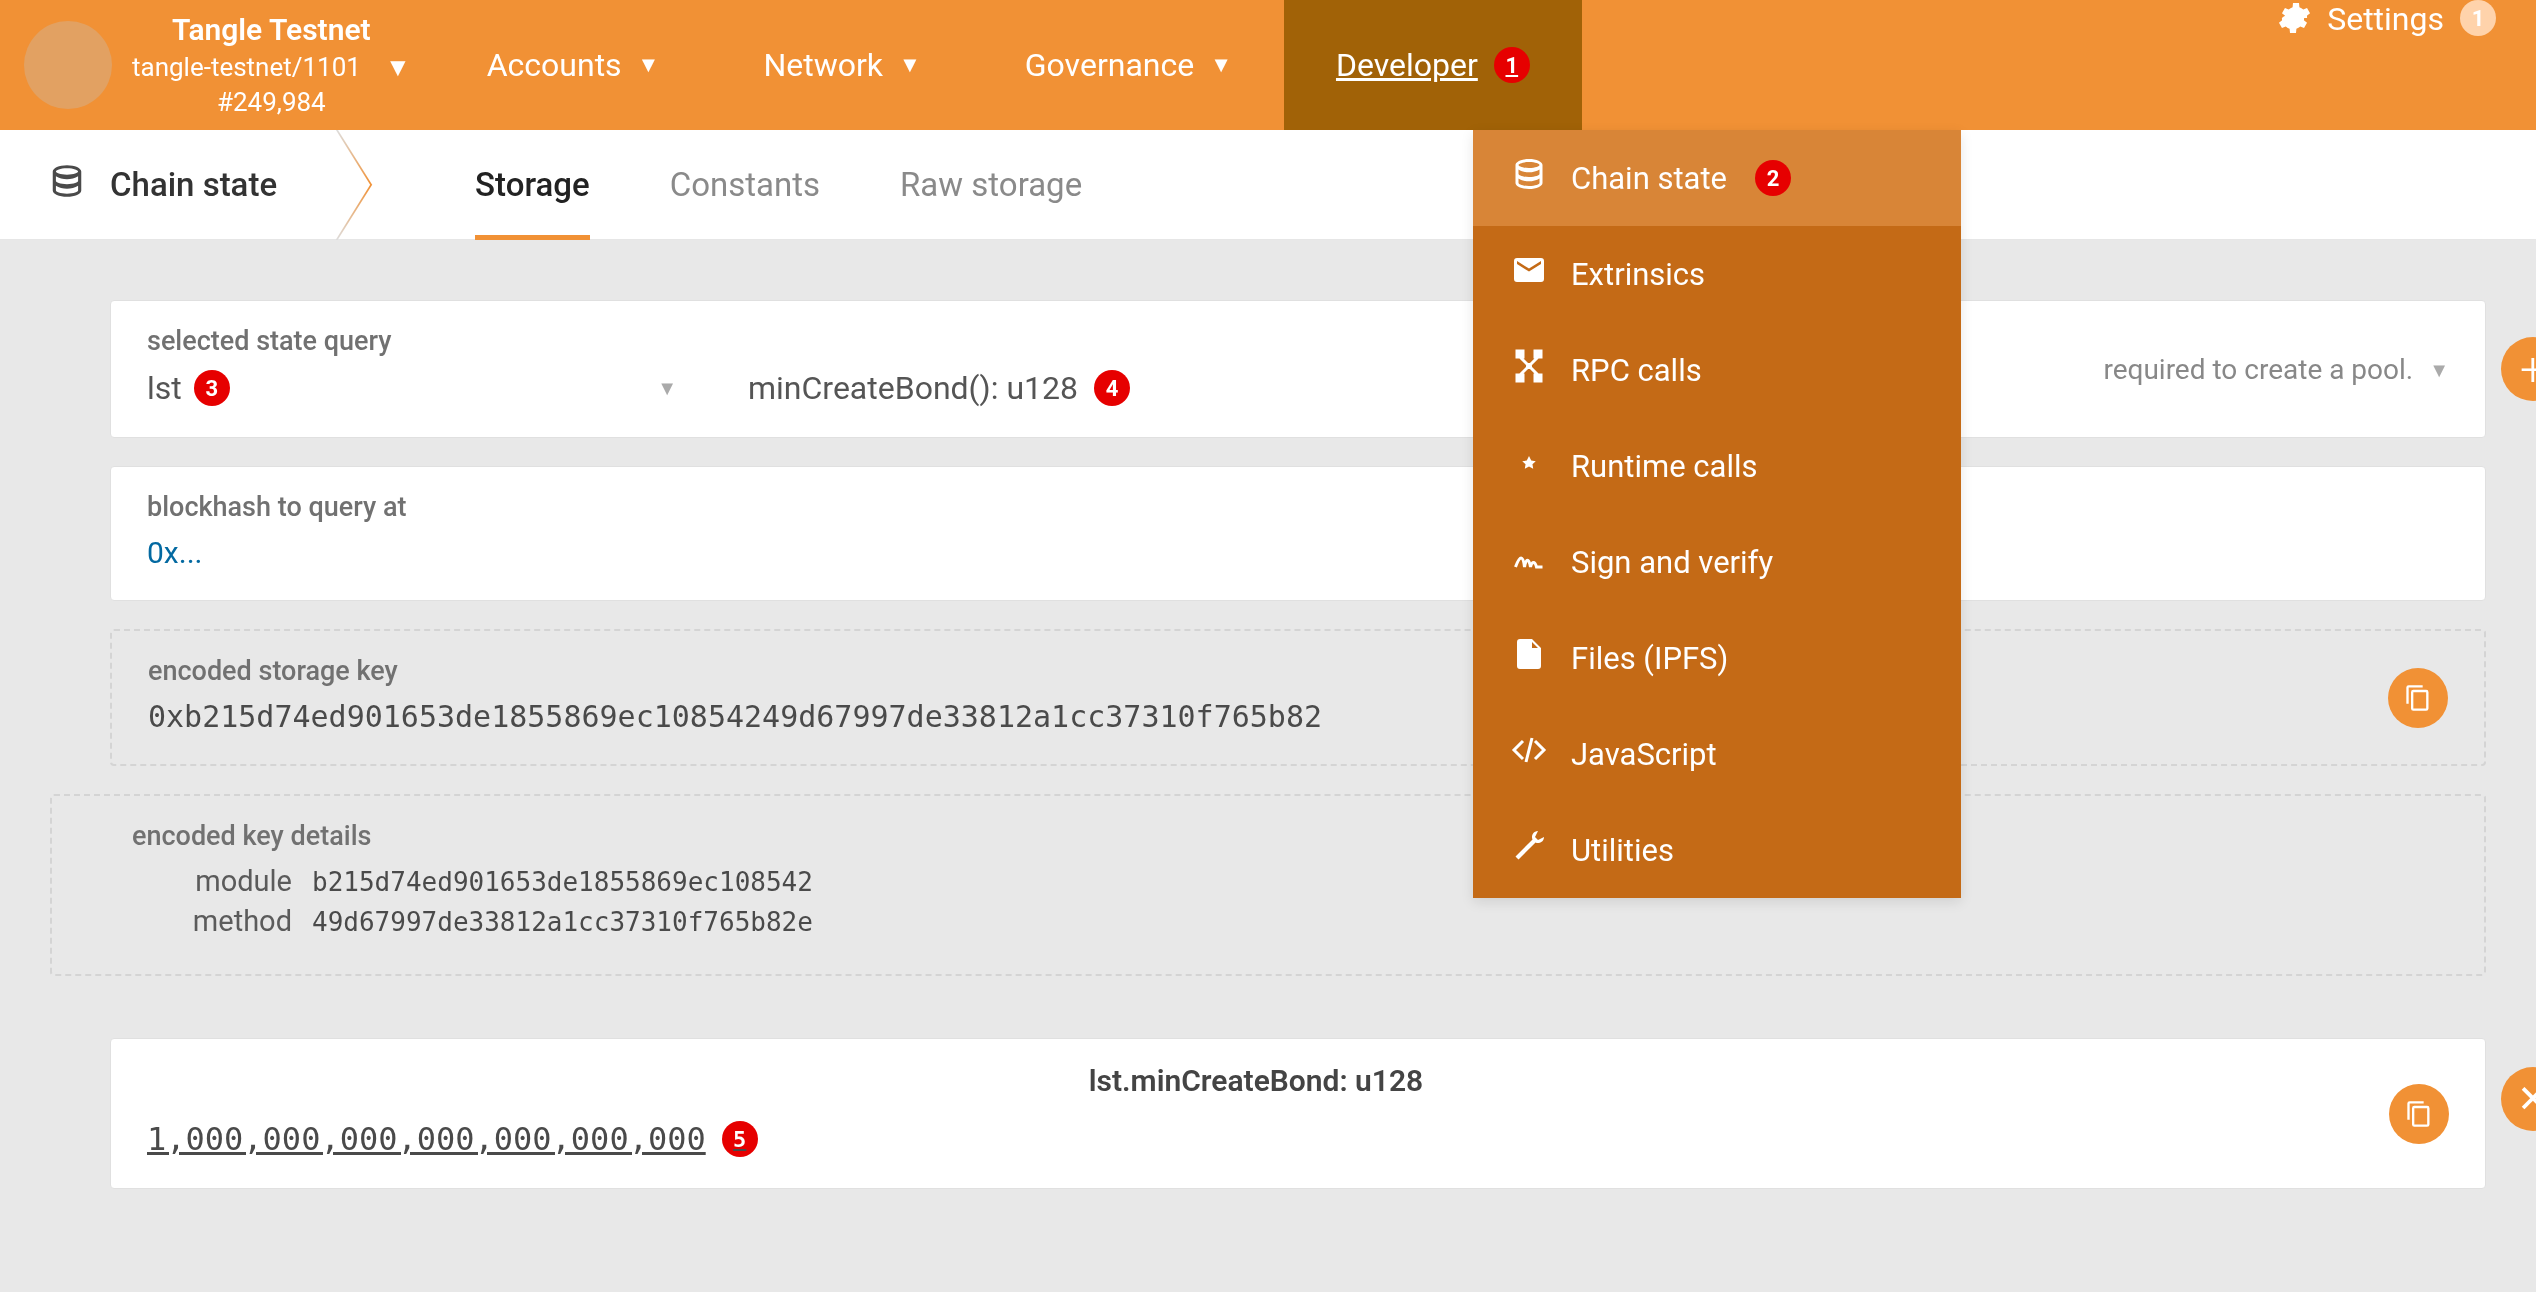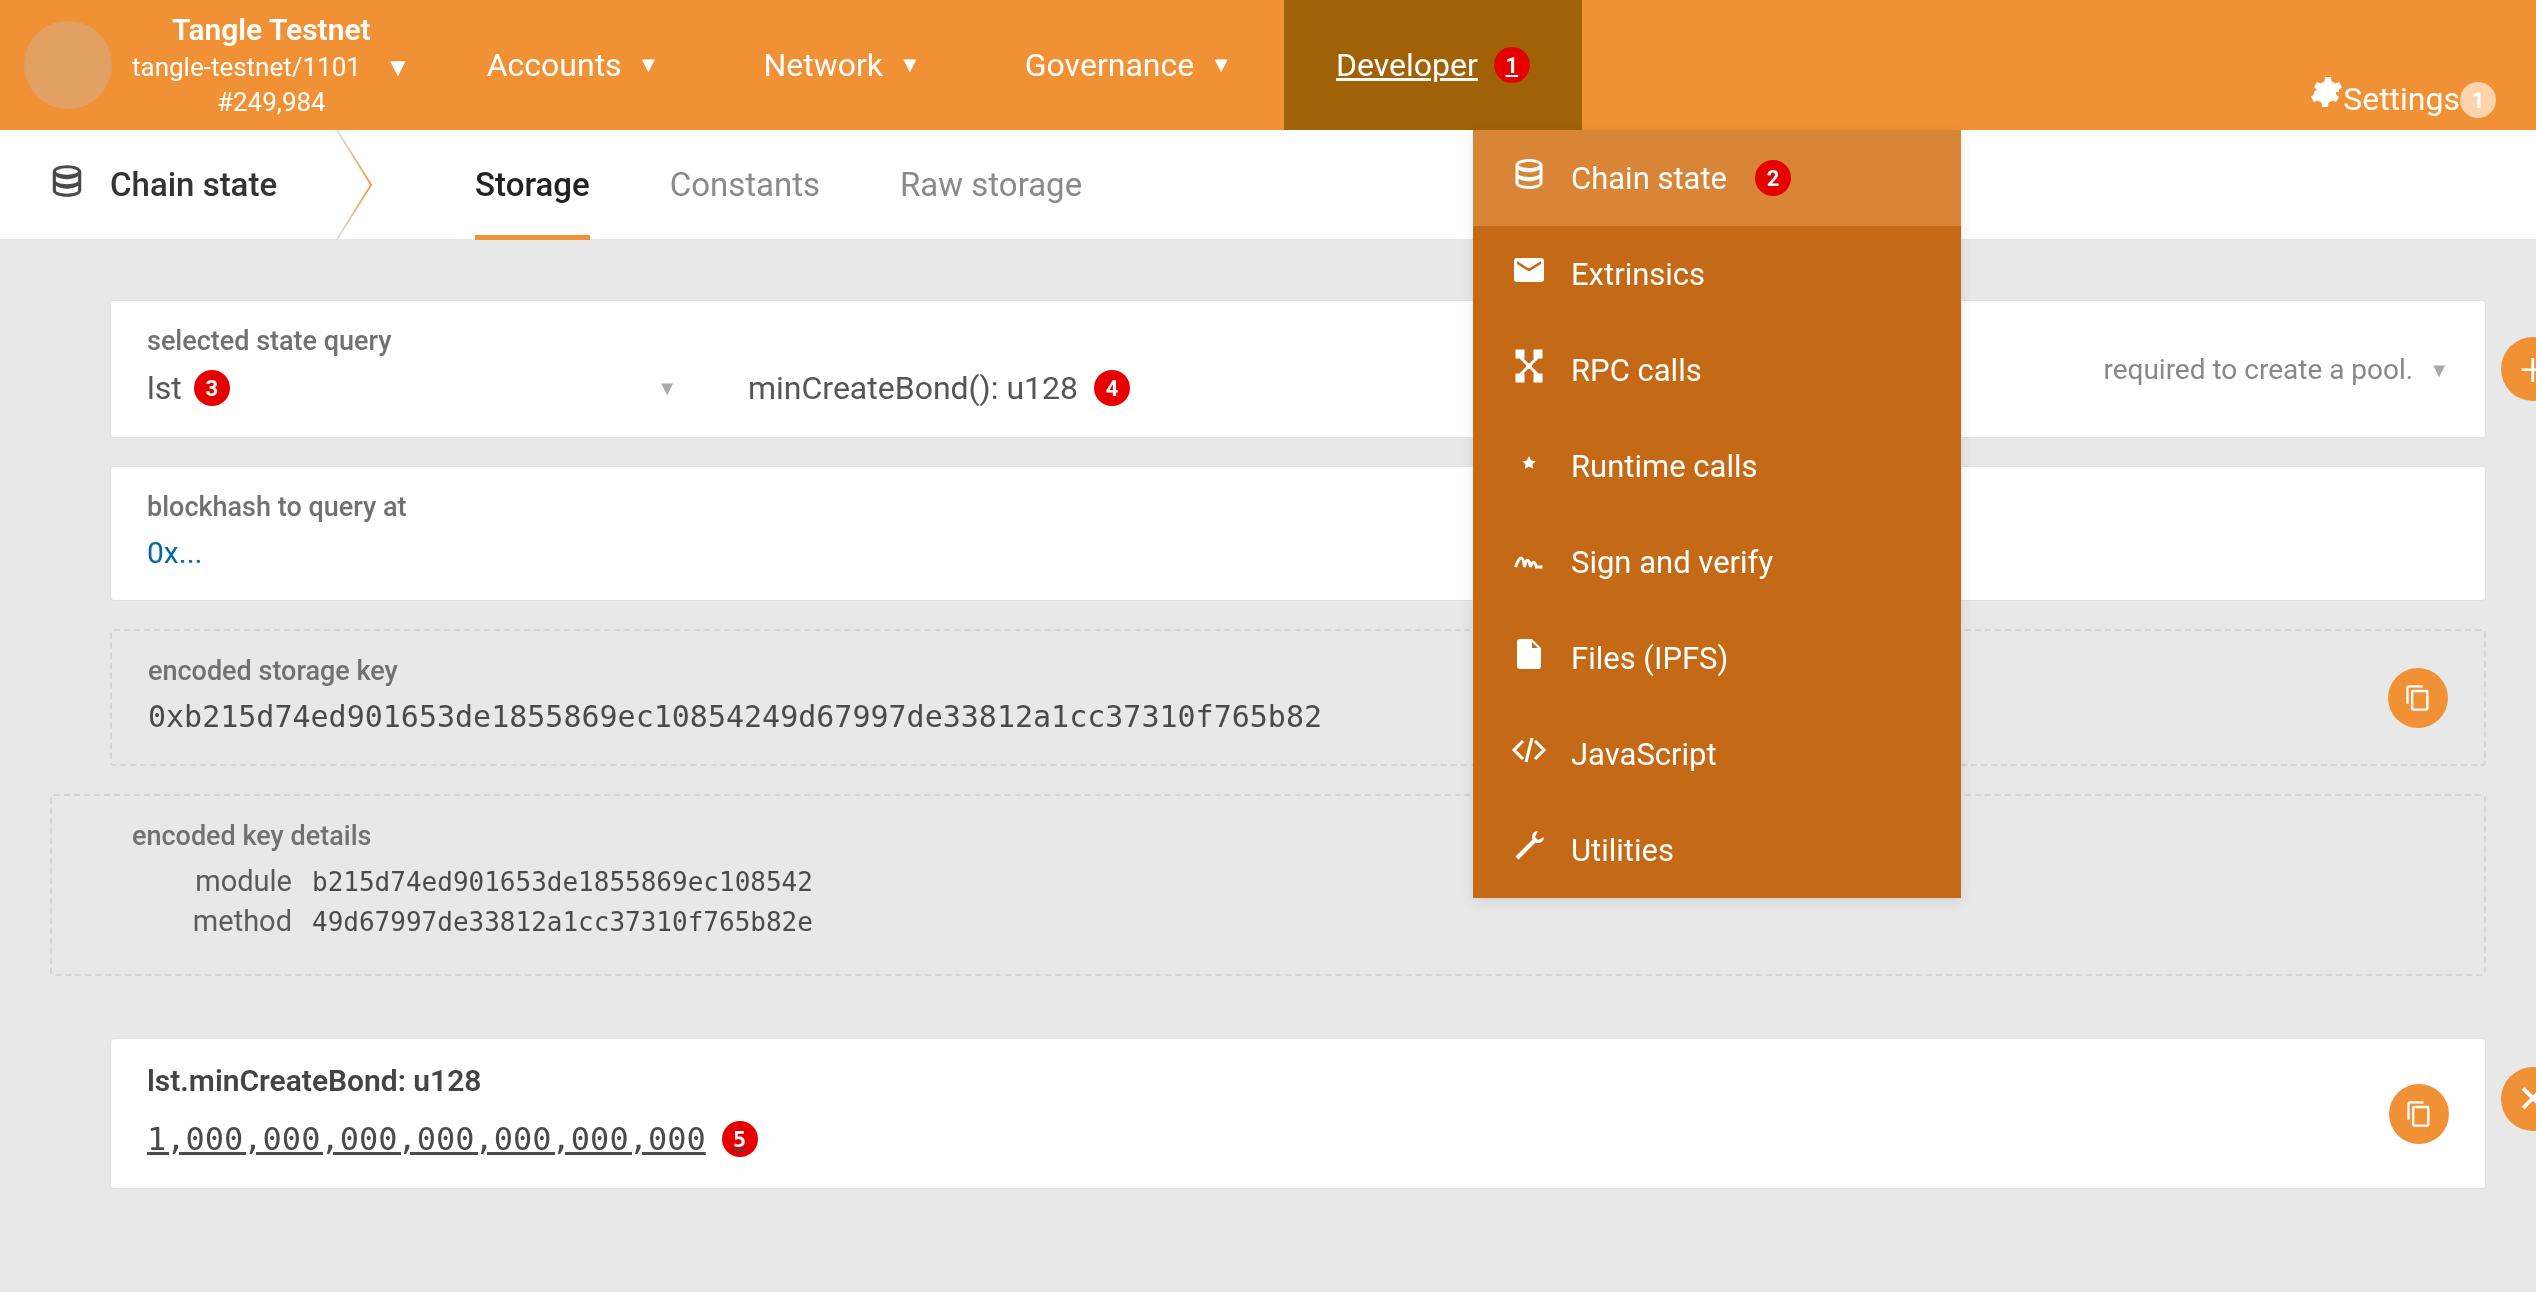--- a/index.html
+++ b/index.html
@@ -37,21 +37,21 @@
   .network-text .sub { font-size: 26px; display:flex; align-items:center; justify-content:center; gap:24px;}
   .network-text .block { font-size: 26px; }
   .nav-item {
     display: flex; align-items: center; justify-content: center;
     padding: 0 52px; height: 100%;
     font-size: 32px; font-weight: 400; cursor: pointer;
     gap: 16px;
   }
   .nav-item.active { background: #a16207; text-decoration: underline; }
   .nav-item .caret { font-size: 22px; }
-  .settings-item { display:flex; align-items:flex-end; gap:0; padding:12px 40px; height:100%; font-size:32px; cursor:pointer;}
+  .settings-item { display:flex; align-items:flex-start; gap:16px; padding:0 40px; height:100%; font-size:32px; cursor:pointer;}
   .settings-item .gears svg { fill:#fff; width:36px; height:36px; }
   .num-badge {
     display:inline-flex; width:36px; height:36px; border-radius:50%;
     background:#e60000; color:#fff; font-size:22px; font-weight:700;
     align-items:center; justify-content:center;
   }
   .num-badge.muted { background:#ffd3ab; color:#fff; }
   
   .dropdown {
     position: absolute;
@@ -334,21 +334,21 @@
         <div class="kv-key">module</div>
         <div class="kv-val">b215d74ed901653de1855869ec108542</div>
       </div>
       <div class="kv-row">
         <div class="kv-key">method</div>
         <div class="kv-val">49d67997de33812a1cc37310f765b82e</div>
       </div>
     </div>
   </div>
 
-  <div class="card result-card" style="padding-right:120px;">
+  <div class="card result-card" style="padding-right:120px;text-align:center;">
     <div class="result-title">lst.minCreateBond: u128</div>
     <div class="result-value">
       <span>1,000,000,000,000,000,000,000</span>
       <span class="num-badge">5</span>
     </div>
     <div class="copy-btn">
       <svg viewBox="0 0 24 24">
           <path d="M16 1H4a2 2 0 00-2 2v14h2V3h12V1zm3 4H8a2 2 0 00-2 2v14a2 2 0 002 2h11a2 2 0 002-2V7a2 2 0 00-2-2zm0 16H8V7h11v14z"></path>
         </svg>
     </div>

